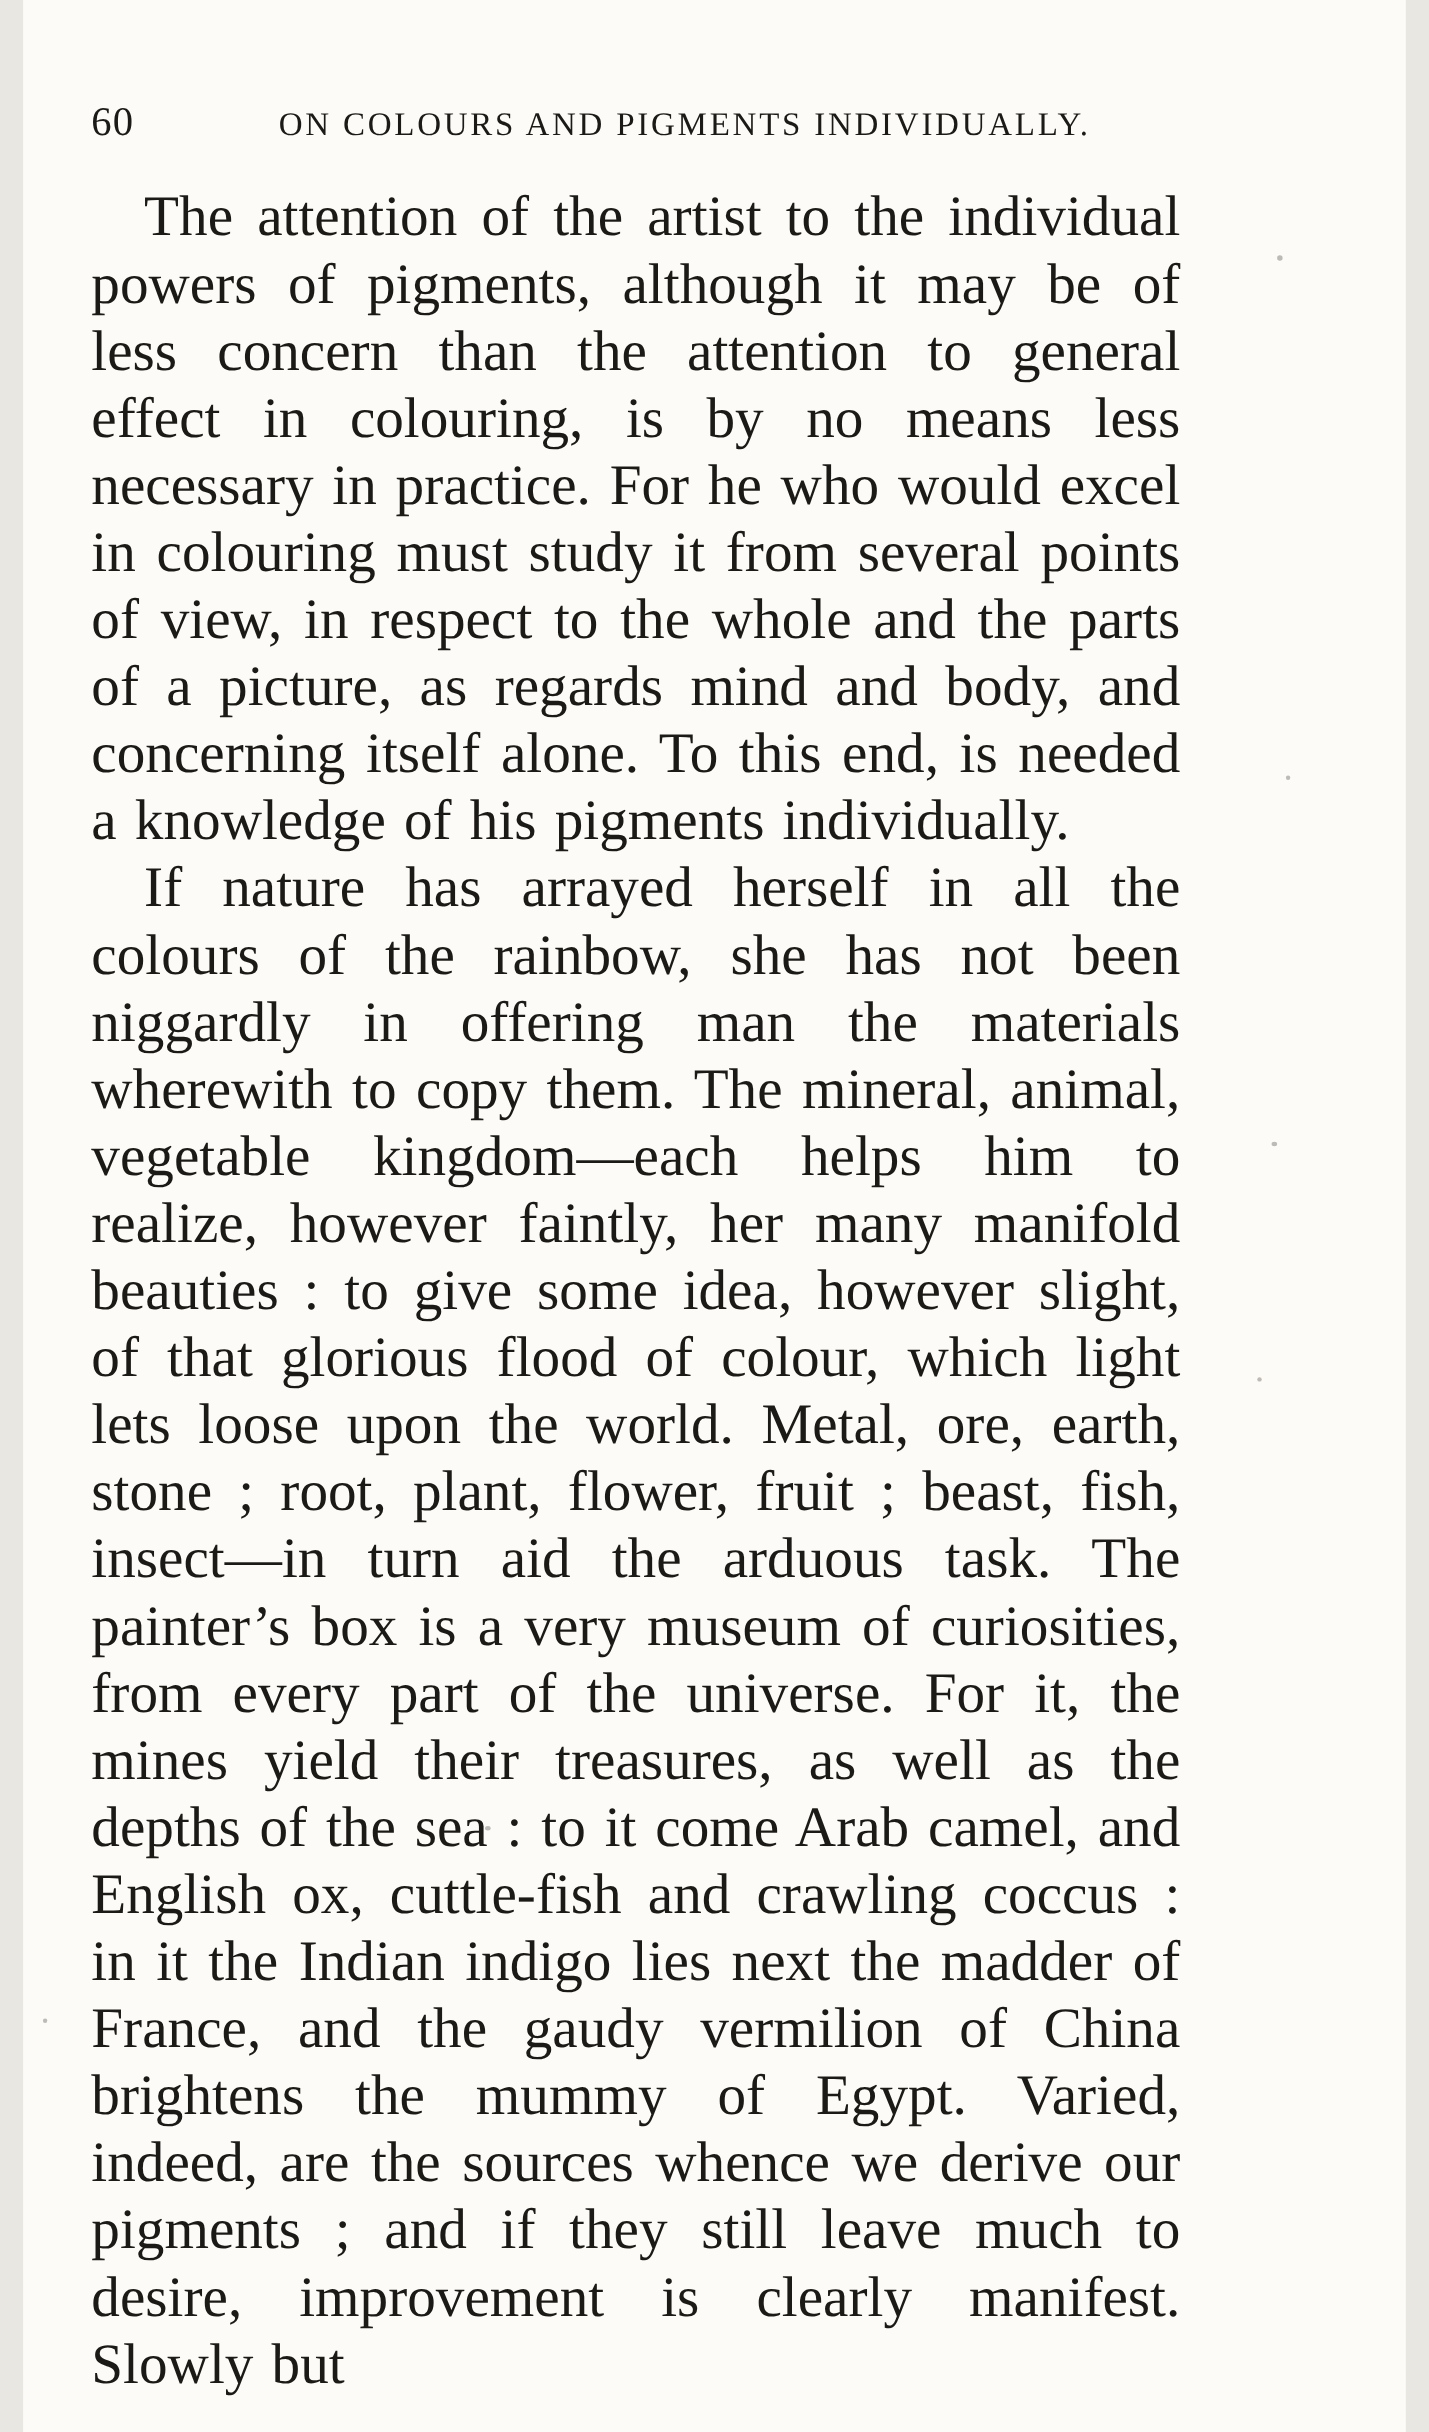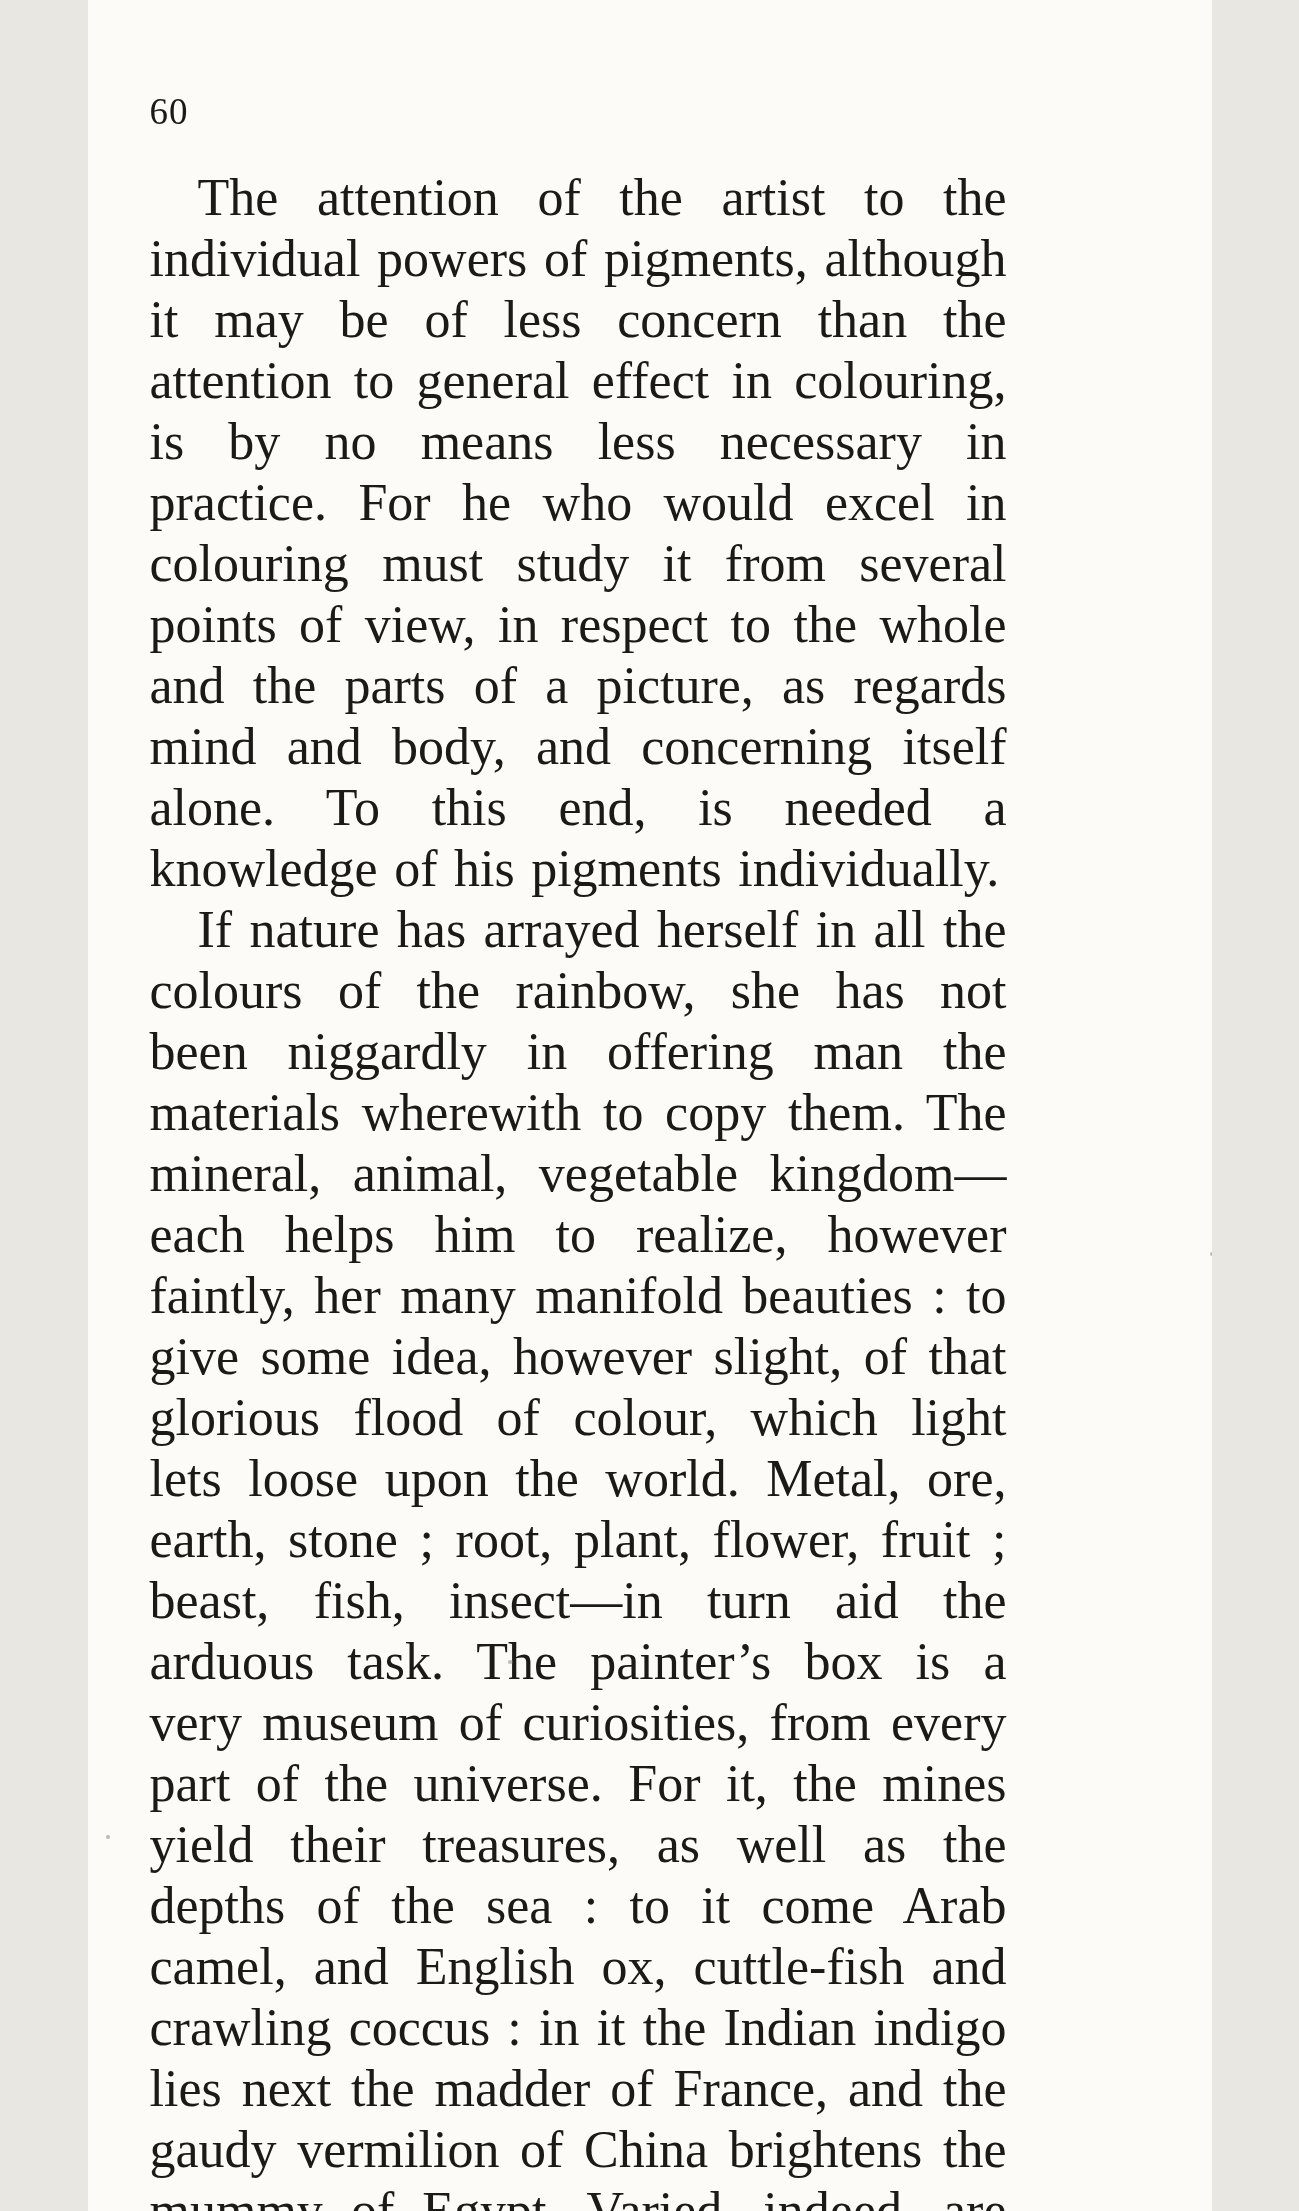--- a/index.html
+++ b/index.html
@@ -2,21 +2,21 @@
 <html><head>
 <meta charset="utf-8">
 <style>
   html, body {
     margin: 0;
     padding: 0;
     background: #e9e7e2;
   }
   .page {
     position: relative;
-    width: 1124px;
+    width: 1257px;
     height: 2211px;
     margin: 0 auto;
     background: #fcfbf8;
     color: #1c1a17;
     font-family: "Liberation Serif", "DejaVu Serif", serif;
     box-sizing: border-box;
     padding: 90px 205px 0 62px;
     overflow: hidden;
   }
   .running-header {
@@ -65,20 +65,21 @@
   .speck.s5 { width: 4px; height: 4px; left: 18px;   top: 1835px; }
   .speck.s6 { width: 5px; height: 4px; left: 420px;  top: 1660px; }
 </style>
 </head>
 <body>
 
 <div class="page">
 
   <header class="running-header">
     <span class="page-number">60</span>
+    <span class="running-head">ON COLOURS AND PIGMENTS INDIVIDUALLY.</span>
   </header>
 
   <main class="text-block">
     <p class="para">The attention of the artist to the individual powers of pigments, although it may be of less concern than the attention to general effect in colouring, is by no means less necessary in practice.  For he who would excel in colouring must study it from several points of view, in respect to the whole and the parts of a picture, as regards mind and body, and concerning itself alone.  To this end, is needed a knowledge of his pigments individually.</p>
     <p class="para">If nature has arrayed herself in all the colours of the rainbow, she has not been niggardly in offering man the materials wherewith to copy them.  The mineral, animal, vegetable kingdom—each helps him to realize, however faintly, her many manifold beauties : to give some idea, however slight, of that glorious flood of colour, which light lets loose upon the world.  Metal, ore, earth, stone ; root, plant, flower, fruit ; beast, fish, insect—in turn aid the arduous task.  The painter’s box is a very museum of curiosities, from every part of the universe.  For it, the mines yield their treasures, as well as the depths of the sea : to it come Arab camel, and English ox, cuttle-fish and crawling coccus : in it the Indian indigo lies next the madder of France, and the gaudy vermilion of China brightens the mummy of Egypt.  Varied, indeed, are the sources whence we derive our pigments ; and if they still leave much to desire, improvement is clearly manifest.  Slowly but</p>
   </main>
 
   <span class="speck s1"></span>
   <span class="speck s2"></span>
   <span class="speck s3"></span>

